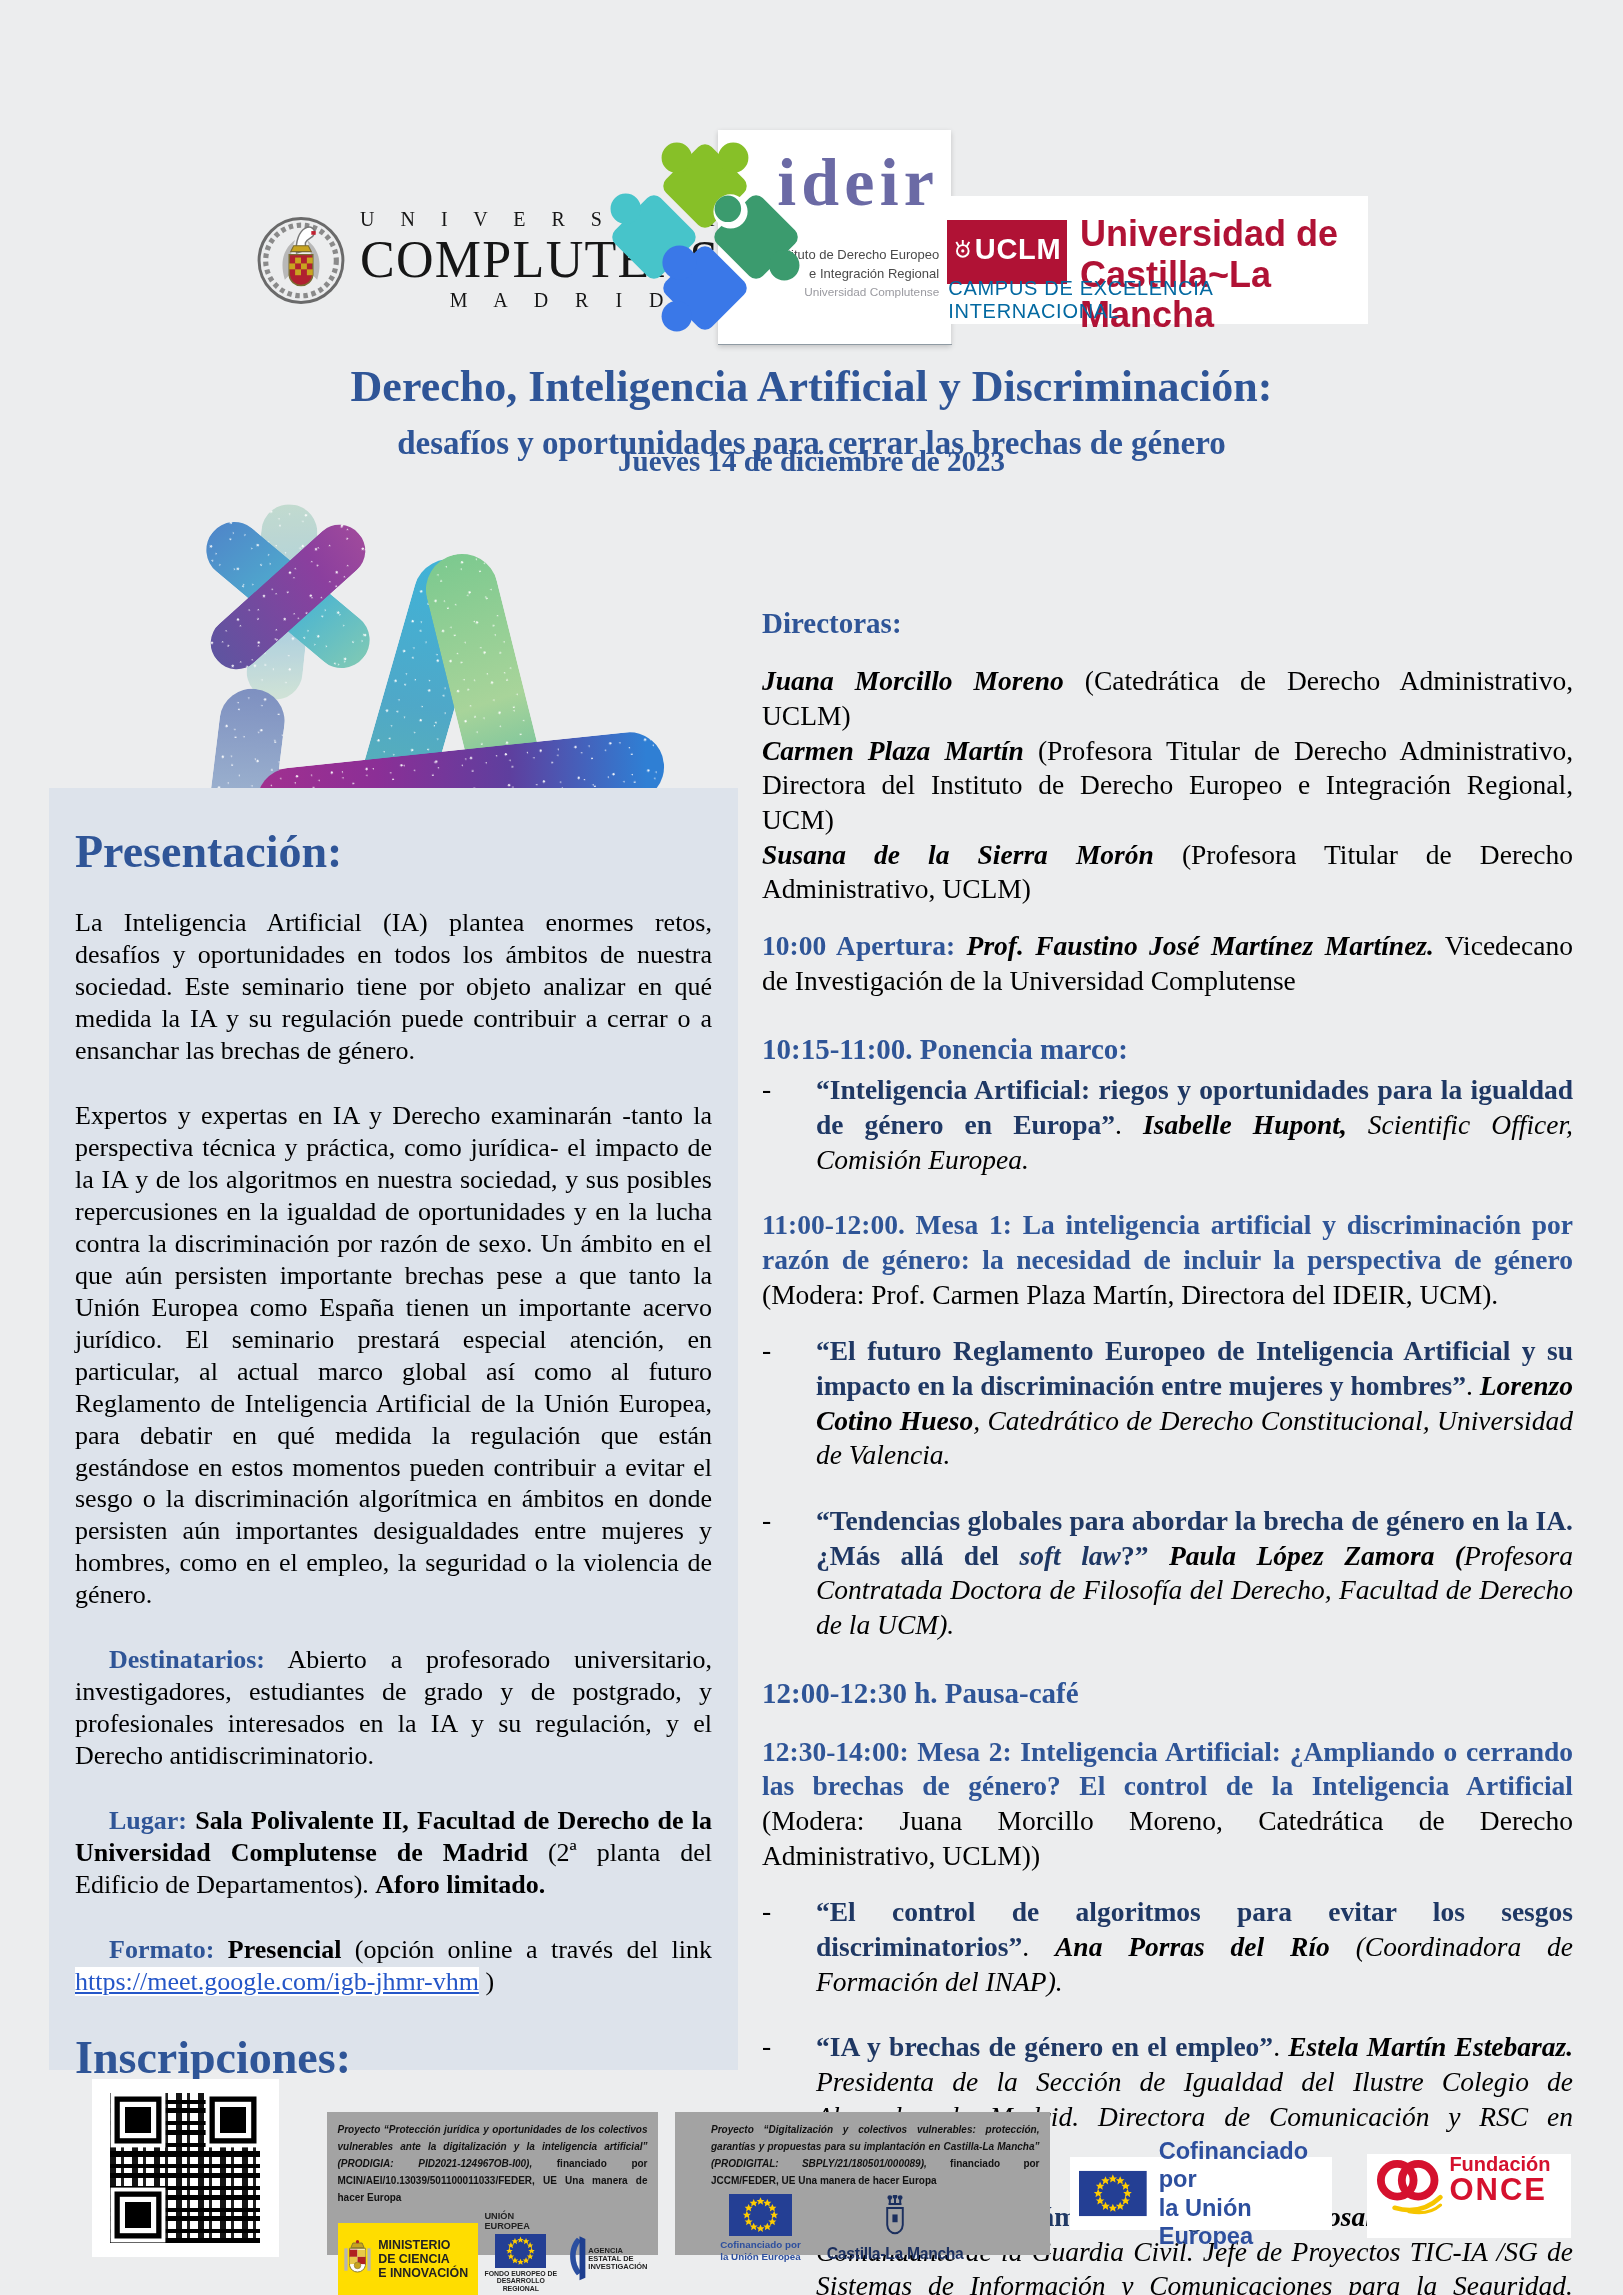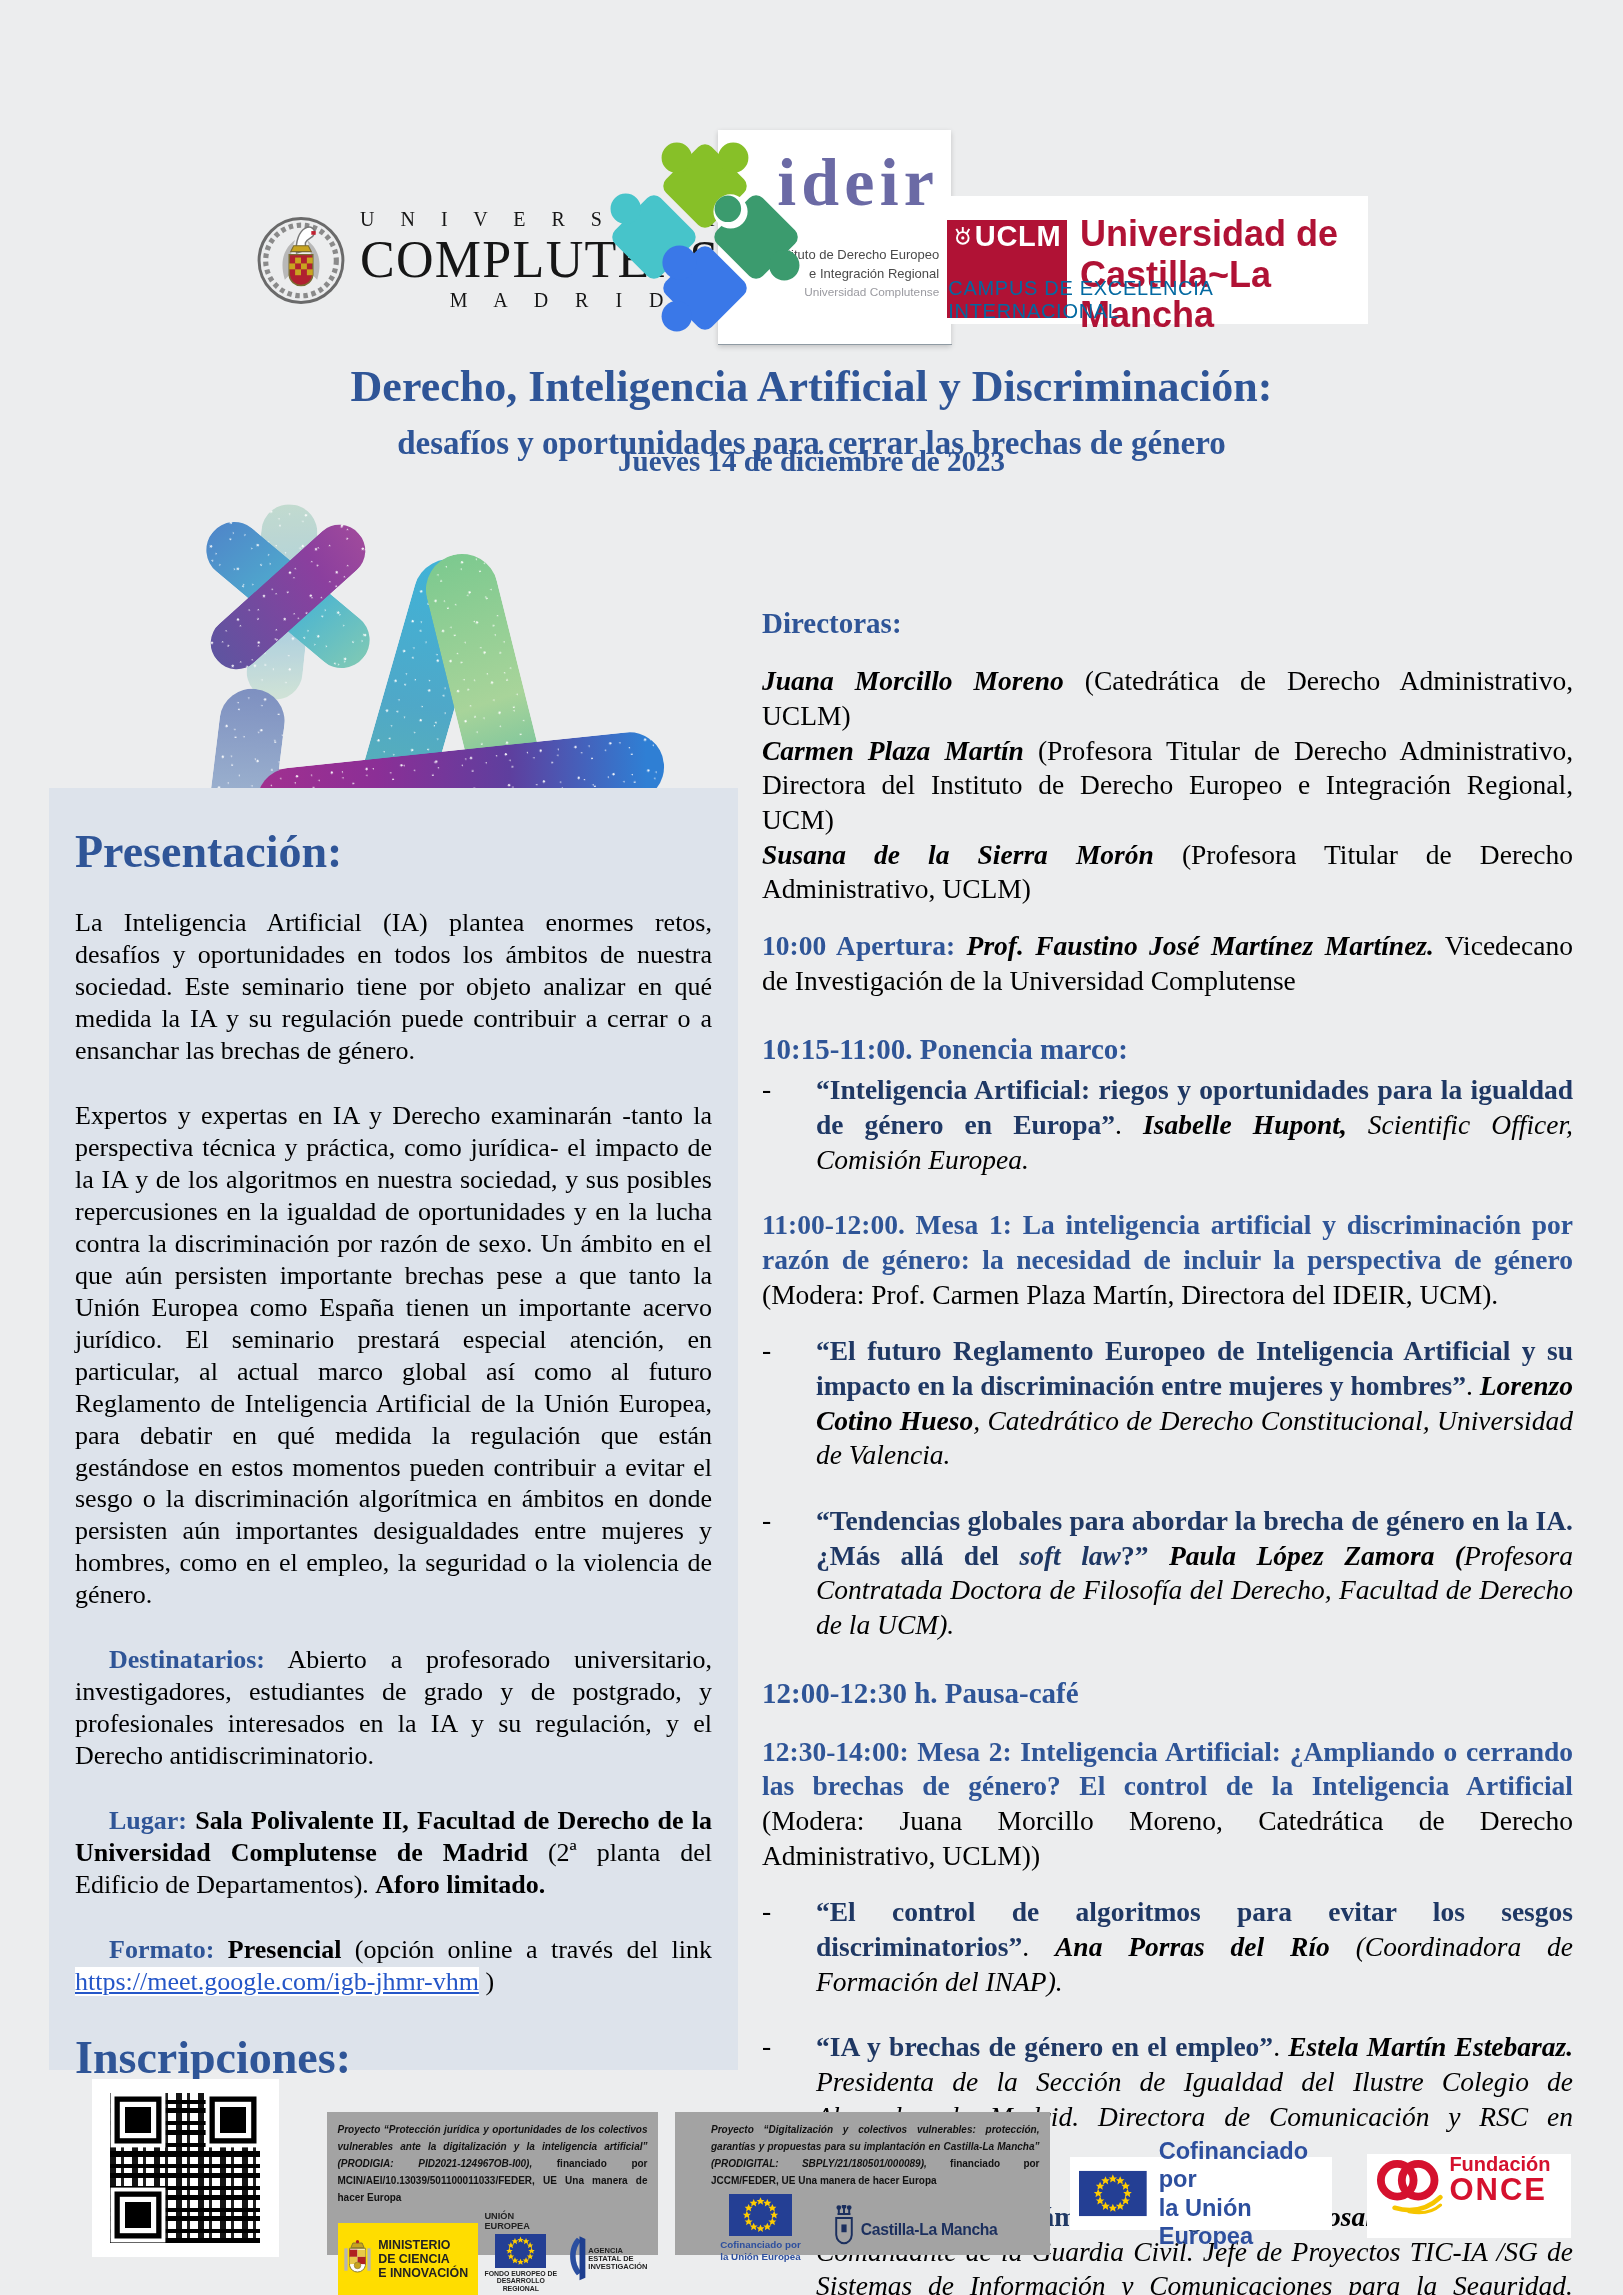--- a/index.html
+++ b/index.html
@@ -14,22 +14,22 @@
   .ideir-box{position:absolute;left:718px;top:130px;width:233px;height:215px;background:#fff;
              box-shadow:0 2px 5.2px rgba(0,0,0,.18);}
   .ideir-name{position:absolute;right:11.8px;top:18.3px;font-size:68px;font-weight:bold;
               color:#6b6aa5;letter-spacing:5.2px;line-height:1;}
   .ideir-sub{position:absolute;right:11.8px;top:116px;text-align:right;color:#4a4a4a;
              font-family:"Liberation Sans",sans-serif;font-size:13px;line-height:1.45;}
   .ideir-sub .faint{color:#9a9aa0;font-size:11.8px;}
   .ideir-line{position:absolute;left:718px;top:344px;width:234px;height:1.3px;background:#8f9aa3;}
   .puzzle{position:absolute;left:591px;top:123px;}
   .uclm{position:absolute;left:947px;top:196px;width:421px;height:128px;background:#fff;}
-  .uclm-red{position:absolute;left:0;top:23.6px;width:120px;height:98px;background:#b01235;
-            display:flex;align-items:flex-start;justify-content:center;padding-bottom:5.2px;box-sizing:border-box;}
+  .uclm-red{position:absolute;left:0;top:23.6px;width:120px;height:64px;background:#b01235;
+            display:flex;align-items:center;justify-content:center;padding-bottom:5.2px;box-sizing:border-box;}
   .uclm-acr{color:#fff;font-family:"Liberation Sans",sans-serif;font-weight:bold;font-size:29px;letter-spacing:0.7px;display:flex;align-items:center;gap:2.6px;}
   .uclm-names{position:absolute;left:133px;top:18.3px;color:#b01235;
               font-family:"Liberation Sans",sans-serif;font-weight:bold;line-height:1.12;font-size:36px;}
   .uclm-campus{position:absolute;left:1.3px;bottom:1.3px;width:100%;color:#0369a1;
                font-family:"Liberation Sans",sans-serif;font-size:20px;letter-spacing:0.7px;}
   
   .t1{position:absolute;left:0;width:100%;text-align:center;color:#2f5597;font-weight:bold;}
   .title-main{top:361px;font-size:44px;}
   .title-sub{top:425px;font-size:33px;}
   .title-date{top:445px;font-size:29px;}
@@ -87,21 +87,21 @@
   .logorow{display:flex;align-items:center;margin-top:5.2px;gap:6.5px;}
   .micin{width:165px;height:73px;background:#ffdd00;display:flex;align-items:center;gap:6.5px;
          padding:0 5.2px;box-sizing:border-box;}
   .micin-t{font-size:12.4px;font-weight:bold;color:#222;line-height:1.15;}
   .eucol{display:flex;flex-direction:column;align-items:center;line-height:1.1;}
   .eu-cap{font-size:9.2px;font-weight:bold;color:#222;margin-bottom:2px;}
   .eu-sub{font-size:6.9px;font-weight:bold;color:#222;text-align:center;margin-top:2px;}
   .eu-motto{font-size:5.9px;color:#444;font-style:italic;margin-top:1.3px;}
   .aei{display:flex;align-items:center;gap:2.6px;}
   .aei-t{font-size:7.5px;font-weight:bold;color:#222;line-height:1.1;}
-  .clmcol{display:flex;flex-direction:row;align-items:center;margin-left:19.6px;}
+  .clmcol{display:flex;flex-direction:column;align-items:center;margin-left:19.6px;}
   .clm-name{font-size:15.7px;font-weight:bold;color:#1b2f5e;margin-top:1.3px;letter-spacing:-0.3px;}
   .eu2-cap{font-size:9.8px;font-weight:bold;color:#2d4f9e;text-align:center;line-height:1.25;margin-top:2.6px;}
   .cofin{position:absolute;left:1070px;top:2157px;width:262px;height:73px;background:#fff;
          display:flex;align-items:center;gap:11.8px;padding:0 9.2px;box-sizing:border-box;}
   .cofin-t{color:#2d4f9e;font-weight:bold;font-size:23.6px;line-height:1.2;}
   .oncebox{position:absolute;left:1367px;top:2154px;width:204px;height:84px;background:#fff;
            display:flex;align-items:flex-start;gap:6.5px;padding:0 7.9px;box-sizing:border-box;}
   .once-t1{color:#d5112e;font-weight:bold;font-size:20px;line-height:1;}
   .once-t2{color:#d5112e;font-weight:bold;font-size:31px;line-height:1;letter-spacing:2px;}
 </style>

